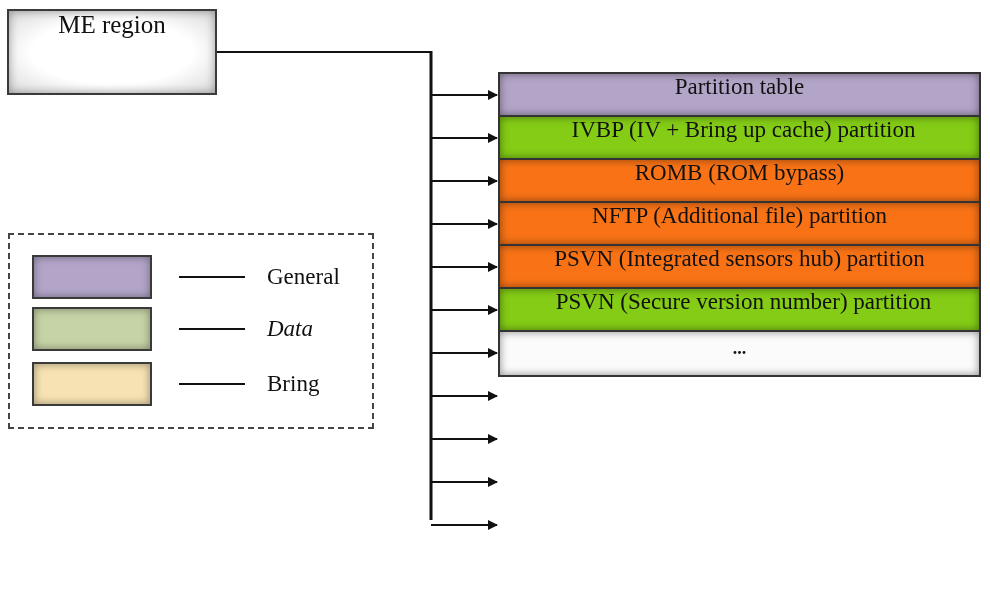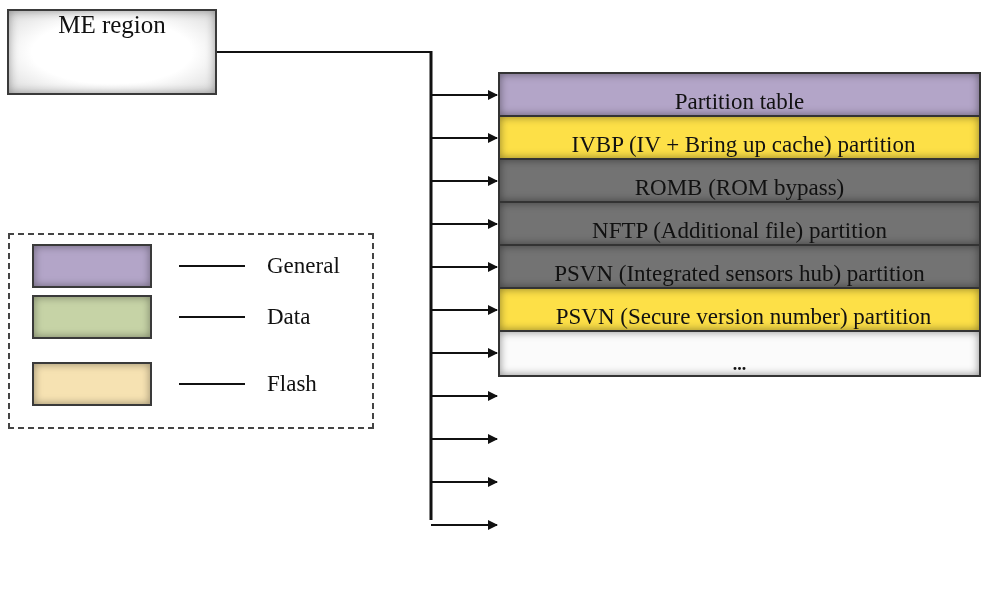--- a/index.html
+++ b/index.html
@@ -7,27 +7,27 @@
            font-family: "Liberation Serif", "DejaVu Serif", serif; color: #111; }
     .me-box { position: absolute; left: 7px; top: 9px; width: 210px; height: 86px;
               box-sizing: border-box; border: 2px solid #3a3a3a;
               background: radial-gradient(ellipse at center, #ffffff 55%, #d9d9d9 100%);
               box-shadow: inset 0 0 10px rgba(0,0,0,0.35);
               display: flex; align-items: flex-start; justify-content: center; }
     .me-box span { font-size: 25px; }
     svg.connectors { position: absolute; left: 0; top: 0; }
     .table { position: absolute; left: 498px; top: 72px; width: 483px;
              border: 2px solid #333; box-sizing: border-box; background: #333; }
-    .row { height: 41px; margin-bottom: 2px; display: flex; align-items: flex-end;
+    .row { height: 41px; margin-bottom: 2px; display: flex; align-items: flex-start;
            justify-content: center; font-size: 23px; white-space: nowrap;
            box-shadow: inset 0 0 8px rgba(0,0,0,0.45); }
     .row:last-child { margin-bottom: 0; height: 43px; }
     .row.general { background: #b3a5c8; }
-    .row.data { background: #fde047; padding-left: 8px; }
-    .row.code { background: #737373; }
+    .row.data { background: #84cc16; padding-left: 8px; }
+    .row.code { background: #f97316; }
     .row.blank { background: #fbfbfb; }
     .legend { position: absolute; left: 8px; top: 233px; width: 366px; height: 196px;
               box-sizing: border-box; border: 2px dashed #444; }
     .legend-item { position: absolute; left: 22px; display: flex; align-items: center; }
     .swatch { width: 120px; height: 44px; box-sizing: border-box; border: 2px solid #3a3a3a;
               box-shadow: inset 0 0 8px rgba(0,0,0,0.4); }
     .legend-line { width: 66px; height: 2px; background: #111; margin-left: 27px; }
     .legend-label { margin-left: 22px; font-size: 23px; }
   </style>
 </head>
@@ -78,28 +78,28 @@
     </div>
   <div class="row data">
       <span>PSVN (Secure version number) partition</span>
     </div>
   <div class="row blank">
       <span style="font-size:18px;font-weight:bold;margin-top:6px;">...</span>
     </div>
 </div>
 
 <div class="legend">
-  <div class="legend-item" style="top:9px;">
+  <div class="legend-item" style="top:20px;">
     <div class="swatch" style="background:#b3a5c8;"></div>
     <div class="legend-line"></div>
     <span class="legend-label">General</span>
   </div>
-  <div class="legend-item" style="top:60px;">
+  <div class="legend-item" style="top:72px;font-style:italic;">
     <div class="swatch" style="background:#c6d3a6;"></div>
     <div class="legend-line"></div>
     <span class="legend-label">Data</span>
   </div>
   <div class="legend-item" style="top:127px;">
     <div class="swatch" style="background:#f6e2b2;"></div>
     <div class="legend-line"></div>
-    <span class="legend-label">Flash</span>
+    <span class="legend-label">Bring</span>
   </div>
 </div>
 
 </body></html>

